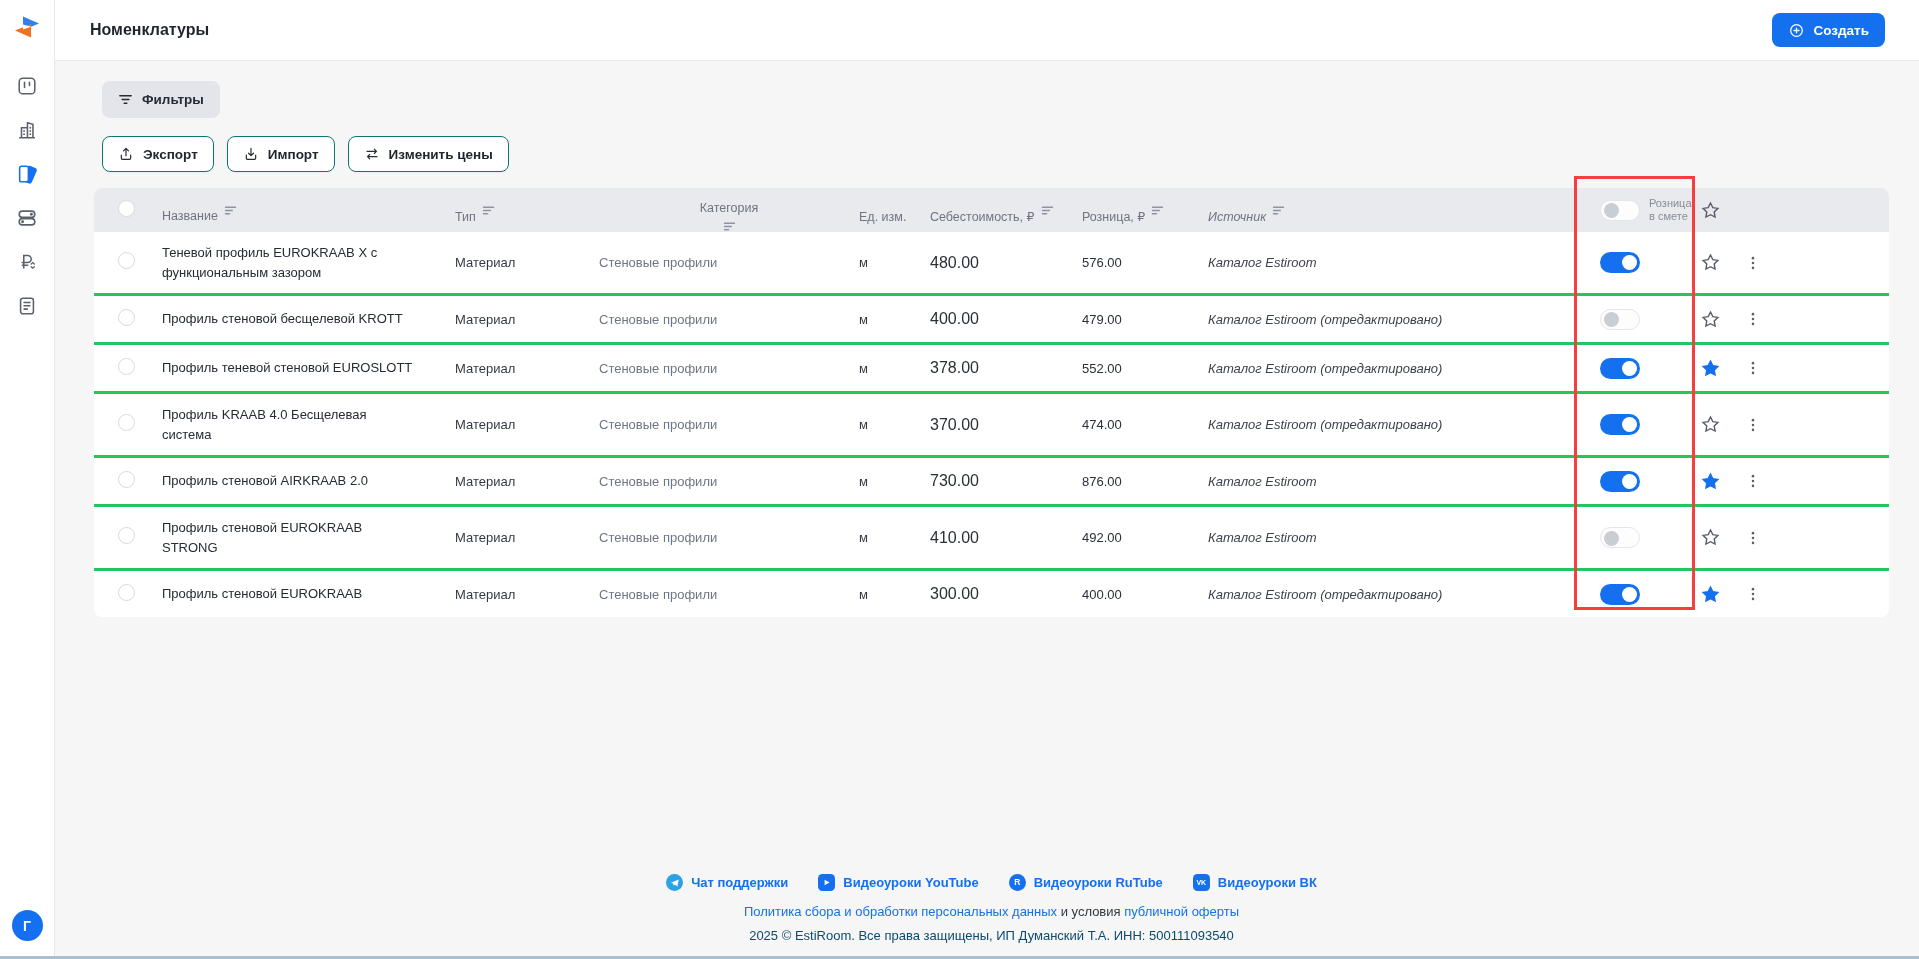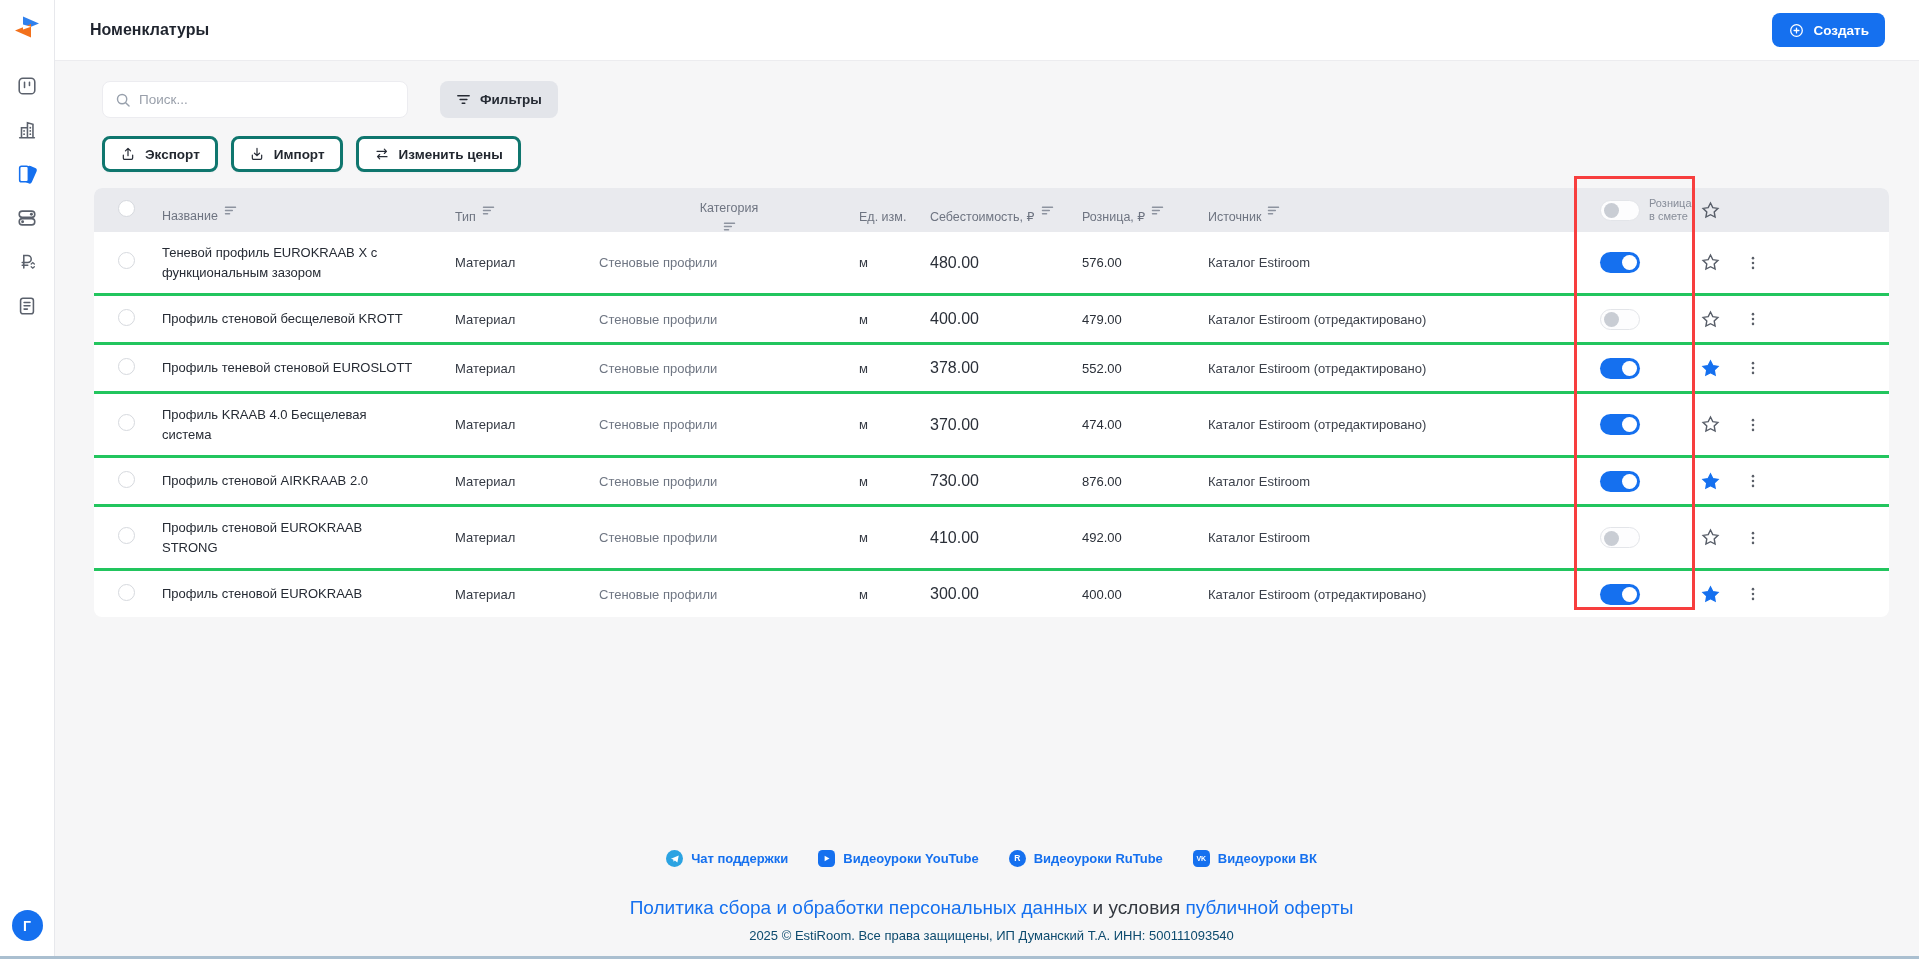--- a/index.html
+++ b/index.html
@@ -55,21 +55,21 @@
     background: transparent;
   }
   .search-box input::placeholder { color: #9aa0ab; }
   .btn-filters {
     height: 37px; padding: 0 16px; background: #e3e5ea; border: none; border-radius: 8px;
     font-size: 13.5px; font-weight: 600; color: #262b34; display: flex; align-items: center; gap: 9px;
     cursor: pointer; font-family: inherit;
   }
   .actions-row { display: flex; gap: 13px; margin: 18px 0 0 8px; }
   .btn-white {
-    height: 36px; padding: 0 15px; background: #fff; border: 3px solid #0f766e; border-radius: 8px;
+    height: 36px; padding: 0 15px; background: #fff; border: 1px solid #0f766e; border-radius: 8px;
     font-size: 13.5px; font-weight: 600; color: #22272f; display: flex; align-items: center; gap: 9px;
     cursor: pointer; font-family: inherit; box-shadow: 0 1px 2px rgba(20,24,34,0.03);
   }
 
   
   .table { margin-top: 16px; border-radius: 8px; overflow: hidden; }
   .thead {
     display: flex; align-items: center; background: #e9eaee; height: 44px;
     padding-left: 24px; border-radius: 8px 8px 0 0;
   }
@@ -79,21 +79,21 @@
   }
   .trow:first-child { border-top: none; }
   .cell { flex-shrink: 0; }
   .c-check  { width: 44px; }
   .c-name   { width: 293px; padding-right: 42px; font-size: 13px; color: #262b34; line-height: 19.5px; }
   .c-type   { width: 144px; font-size: 13px; color: #343943; }
   .c-cat    { width: 260px; font-size: 13px; color: #70768230; color: #6f7683; flex-direction: column; }
   .c-unit   { width: 71px;  font-size: 13px; color: #343943; }
   .c-cost   { width: 152px; font-size: 16px; color: #2a2f38; }
   .c-retail { width: 126px; font-size: 13px; color: #2a2f38; }
-  .c-source { width: 392px; font-size: 13px; color: #3c414b; padding-right: 16px; }
+  .c-source { width: 392px; font-size: 13px; color: #3c414b; padding-right: 16px; font-style: italic; }
   .c-toggle { width: 100px; display: flex; align-items: center; gap: 9px; }
   .c-star   { width: 44px; display: flex; align-items: center; justify-content: flex-start; }
   .c-menu   { width: 44px; display: flex; align-items: center; }
   .th { font-size: 12.5px; color: #6e7481; display: flex; align-items: center; gap: 6px; }
   .th .lbl { white-space: nowrap; margin-top: 13px; }
   .sort { cursor: pointer; display: inline-flex; }
   .radio {
     width: 17px; height: 17px; border-radius: 50%; border: 1.5px solid #d6d9de; background: #fff;
     display: inline-block; cursor: pointer;
   }
@@ -112,21 +112,21 @@
   
   .highlight-box {
     position: absolute; left: 1574px; top: 176px; width: 121px; height: 434px;
     border: 3px solid #f73e3e; pointer-events: none; z-index: 50;
   }
 
   
   .footer { margin-top: auto; padding: 10px 0 16px 0; text-align: center; }
   .footer-links { display: flex; justify-content: center; gap: 30px; align-items: center; }
   .footer-link { display: inline-flex; align-items: center; gap: 8px; color: #1570ef; font-size: 13px; font-weight: 600; text-decoration: none; cursor: pointer; }
-  .policy-row { margin-top: 30px; font-size: 19px; color: #33383f; }
+  .policy-row { margin-top: 13px; font-size: 13px; color: #33383f; }
   .policy-row a { color: #1570ef; text-decoration: none; cursor: pointer; }
   .copy-row { margin-top: 9px; font-size: 13px; color: #0c4a6e; }
   .bottom-edge { position: fixed; left: 0; right: 0; bottom: 0; height: 3px; background: #aabfd0; z-index: 60; }
 
   .badge-icon { border-radius: 50%; width: 17px; height: 17px; display: inline-flex; align-items: center; justify-content: center; flex-shrink: 0; }
   .badge-sq { border-radius: 4.5px; }
   .badge-icon .ltr { color: #fff; font-size: 8.5px; font-weight: bold; line-height: 1; }
 </style>
 </head>
 <body>
@@ -194,27 +194,20 @@
         <svg width="17" height="17" viewBox="0 0 24 24" fill="none" stroke="#fff" stroke-width="1.8" stroke-linecap="round">
           <circle cx="12" cy="12" r="8.2"></circle>
             <path d="M12 8.6v6.8 M8.6 12h6.8"></path>
         </svg>
         <span>Создать</span>
       </button>
     </header>
 
     <div class="content">
       <div class="search-row">
-        <div class="search-box">
-          <svg width="16" height="16" viewBox="0 0 18 18" fill="none" stroke="#98a0ac" stroke-width="1.6" stroke-linecap="round">
-            <circle cx="8" cy="8" r="5.2"></circle>
-              <path d="M12 12l3.8 3.8"></path>
-          </svg>
-          <input type="text" value="" placeholder="Поиск..." style="">
-        </div>
         <button class="btn-filters">
           <svg width="15" height="13" viewBox="0 0 18 16" fill="none" stroke="#262b34" stroke-width="1.8" stroke-linecap="round">
             <path d="M2 3.5h14 M4.8 8h8.4 M7.4 12.5h3.2"></path>
           </svg>
           <span>Фильтры</span>
         </button>
       </div>
 
       <div class="actions-row">
         <button class="btn-white">

